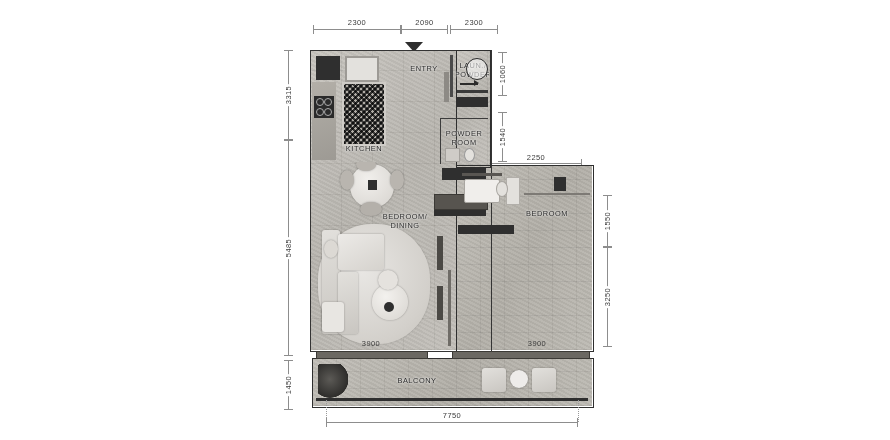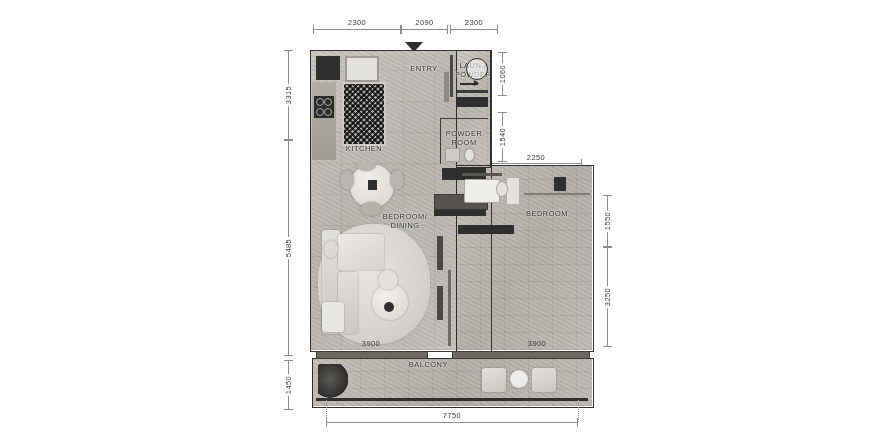--- a/index.html
+++ b/index.html
@@ -255,21 +255,21 @@
   </div>
 
 
   <div class="room" style="left:314px;top:360px;width:276px;height:44px;">
     <div class="tile" style="left:2px;top:38px;width:272px;height:3px;background:#2f2f2f;"></div>
     <div class="tile" style="left:4px;top:4px;width:30px;height:34px;
                 background:radial-gradient(circle at 40% 45%,#5c5a56,#2e2d2b 70%,rgba(0,0,0,0) 72%);"></div>
     <div class="sofa" style="left:168px;top:8px;width:24px;height:24px;"></div>
     <div class="sofa rnd" style="left:196px;top:10px;width:18px;height:18px;background:#eeecea;"></div>
     <div class="sofa" style="left:218px;top:8px;width:24px;height:24px;"></div>
-    <div class="lab" style="left:72px;top:0;width:62px;text-align:right;">BALCONY</div>
+    <div class="lab" style="left:72px;top:16px;width:62px;">BALCONY</div>
   </div>
 
   <div class="tile" style="left:316px;top:351px;width:110px;height:6px;background:#6b6862;border:1px solid #3b3935;"></div>
   <div class="tile" style="left:452px;top:351px;width:136px;height:6px;background:#6b6862;border:1px solid #3b3935;"></div>
 
   <div class="dim h" style="left:316px;top:343px;width:110px;height:12px;">
     <div class="bar" style="background:transparent;"></div>
     <div class="lbl" style="background:transparent;">3900</div>
   </div>
   <div class="dim h" style="left:482px;top:343px;width:110px;height:12px;">

